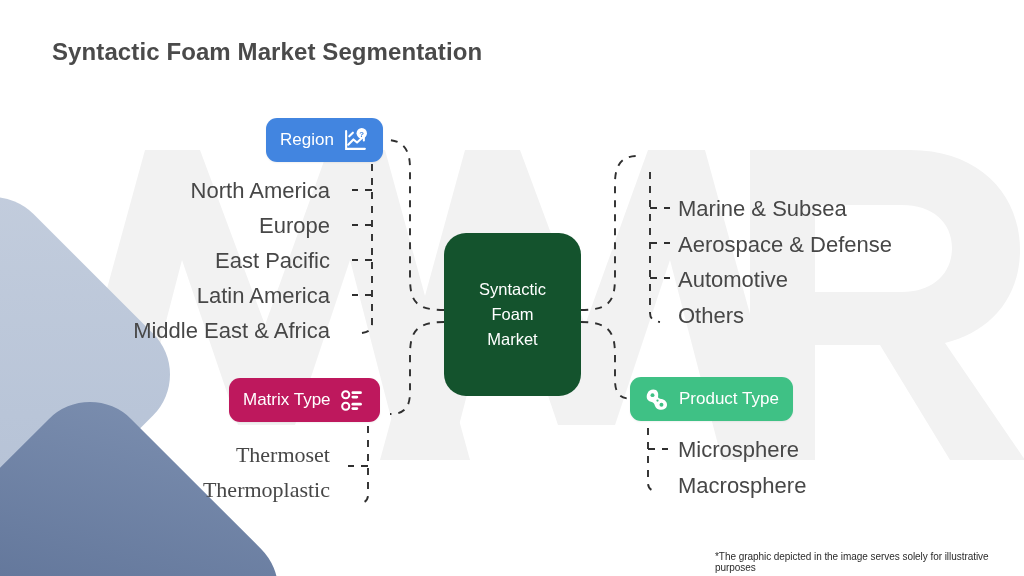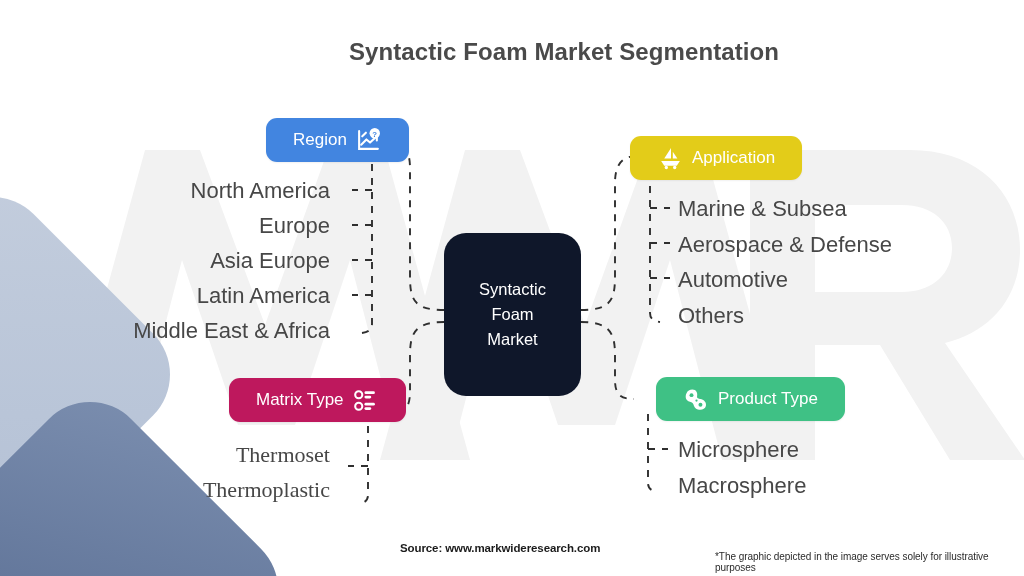--- a/index.html
+++ b/index.html
@@ -29,51 +29,50 @@
     border-radius:58px;transform:rotate(45deg);
   }
 
   
   .logo{position:absolute;left:26px;top:30px;width:175px;height:95px;}
   .logo svg{display:block;}
 
   
   .title{
     position:absolute;left:0;top:38px;width:1024px;
-    text-align:center;
     font-size:24px;font-weight:bold;color:#4a4a4a;
     letter-spacing:.1px;
-    padding-left:104px;box-sizing:border-box;
+    padding-left:52px;box-sizing:border-box;
   }
 
   
   .conn{position:absolute;left:0;top:0;width:1024px;height:576px;}
 
   
   .center-node{
     position:absolute;left:444px;top:233px;width:137px;height:163px;
-    background:#0f172a;border-radius:22px;
+    background:#14532d;border-radius:22px;
     display:flex;align-items:center;justify-content:center;
     color:#ffffff;font-size:16.5px;line-height:25px;text-align:center;
   }
 
   
   .badge{
     position:absolute;display:flex;align-items:center;gap:9px;
     border-radius:11px;color:#fff;font-size:17px;
-    padding:9px 27px;box-sizing:border-box;white-space:nowrap;
+    padding:9px 14px;box-sizing:border-box;white-space:nowrap;
     box-shadow:0 1px 2px rgba(0,0,0,.06);
   }
   .badge .ico{display:flex;align-items:center;justify-content:center;width:26px;height:26px;flex:0 0 auto;}
   .badge .ico svg{display:block;}
 
   #badge-region{left:266px;top:118px;background:#4285e0;}
   #badge-application{left:630px;top:136px;background:#e3cc19;}
   #badge-matrix{left:229px;top:378px;background:#be185d;}
-  #badge-product{left:630px;top:377px;background:#3fc185;margin-left:26px;}
+  #badge-product{left:630px;top:377px;background:#3fc185;}
 
   
   .leaf{
     position:absolute;font-size:22px;color:#474747;white-space:nowrap;
   }
 
   .list-left{position:absolute;text-align:right;}
   .list-left .leaf{position:static;display:block;margin:0;line-height:35px;}
   .list-right{position:absolute;text-align:left;}
   .list-right .leaf{position:static;display:block;margin:0;line-height:35.5px;}
@@ -158,32 +157,20 @@
         <path d="M3 3 L3 20 L21 20" stroke="#fff" stroke-width="2" fill="none" stroke-linecap="round"></path>
         <path d="M5 16 L10 11 L13.5 14 L19.5 8.5" stroke="#fff" stroke-width="2" fill="none" stroke-linecap="round" stroke-linejoin="round"></path>
         <path d="M16 8 L20 8 L20 12" stroke="#fff" stroke-width="2" fill="none" stroke-linecap="round" stroke-linejoin="round"></path>
         <path d="M6 8 L9.5 4.5" stroke="#fff" stroke-width="2" stroke-linecap="round"></path>
         <circle cx="18" cy="5" r="5" fill="#fff"></circle>
         <text x="18" y="8.3" text-anchor="middle" font-family="Liberation Sans, sans-serif" font-size="7.5" font-weight="bold" fill="#4285e0">?</text>
       </svg>
     </span>
   </div>
 
-  <div class="badge" id="badge-application">
-    <span class="ico">
-      <svg width="25" height="25" viewBox="0 0 24 24">
-        <path d="M12.5 2 L12.5 12 L6 12 Z" fill="#fff"></path>
-        <path d="M14.2 5.5 L14.2 12 L18.6 12 Z" fill="#fff"></path>
-        <path d="M3 14.5 L21 14.5 L18 19 L6 19 Z" fill="#fff"></path>
-        <circle cx="8" cy="20.6" r="1.6" fill="#fff"></circle>
-        <circle cx="16" cy="20.6" r="1.6" fill="#fff"></circle>
-      </svg>
-    </span>
-    <span>Application</span>
-  </div>
 
   <div class="badge" id="badge-matrix">
     <span>Matrix Type</span>
     <span class="ico">
       <svg width="25" height="25" viewBox="0 0 24 24">
         <circle cx="5.5" cy="6.5" r="3.4" fill="none" stroke="#fff" stroke-width="2"></circle>
         <rect x="11" y="3.2" width="10" height="2.6" rx="1.3" fill="#fff"></rect>
         <rect x="11" y="7.4" width="6.5" height="2.6" rx="1.3" fill="#fff"></rect>
         <circle cx="5.5" cy="17.5" r="3.4" fill="none" stroke="#fff" stroke-width="2"></circle>
         <rect x="11" y="14.2" width="10" height="2.6" rx="1.3" fill="#fff"></rect>
@@ -200,21 +187,21 @@
         <circle cx="15.8" cy="17" r="1.9" fill="#3fc185"></circle>
         <circle cx="12" cy="13" r="1.1" fill="#3fc185"></circle>
       </svg>
     </span>
     <span>Product Type</span>
   </div>
 
   <div class="list-left" id="list-region">
     <span class="leaf">North America</span>
     <span class="leaf">Europe</span>
-    <span class="leaf">Asia Europe</span>
+    <span class="leaf">East Pacific</span>
     <span class="leaf">Latin America</span>
     <span class="leaf">Middle East &amp; Africa</span>
   </div>
 
   <div class="list-left" id="list-matrix">
     <span class="leaf">Thermoset</span>
     <span class="leaf">Thermoplastic</span>
   </div>
 
   <div class="list-right" id="list-application">
@@ -222,16 +209,15 @@
     <span class="leaf">Aerospace &amp; Defense</span>
     <span class="leaf">Automotive</span>
     <span class="leaf">Others</span>
   </div>
 
   <div class="list-right" id="list-product">
     <span class="leaf">Microsphere</span>
     <span class="leaf">Macrosphere</span>
   </div>
 
-  <div class="source">Source: www.markwideresearch.com</div>
   <div class="disclaimer">*The graphic depicted in the image serves solely for illustrative purposes</div>
 
 </div>
 
 </body></html>

